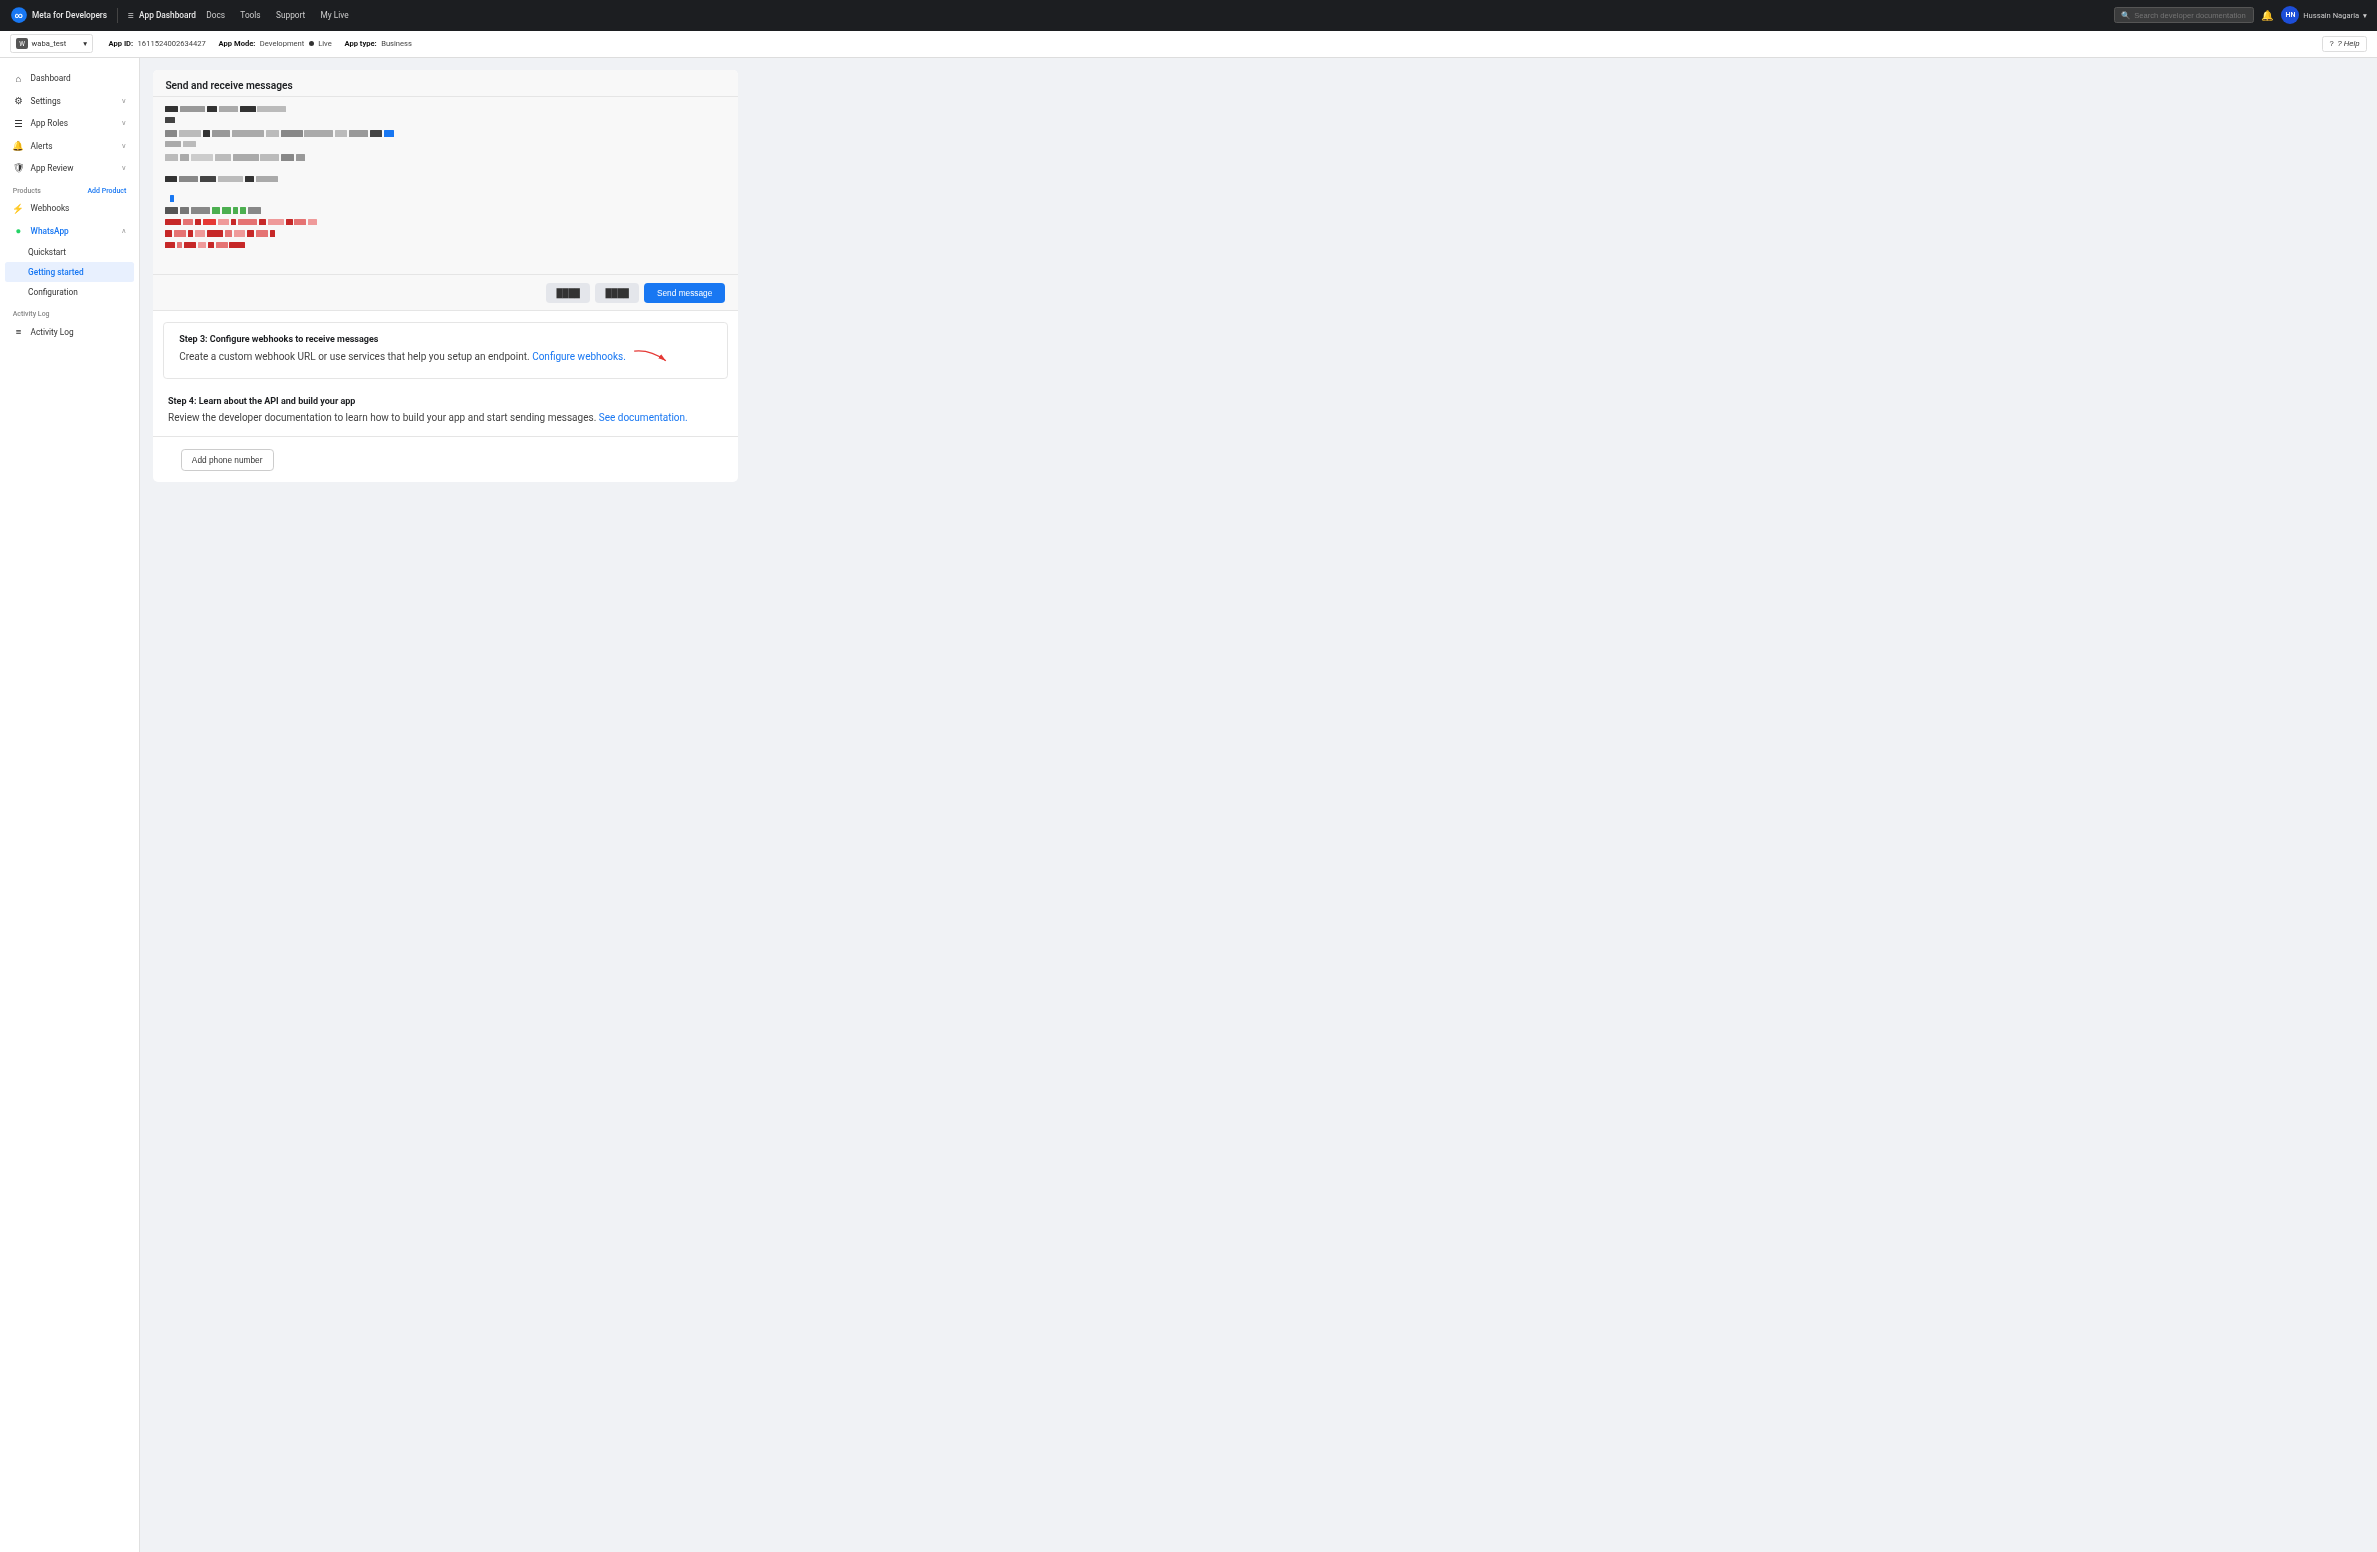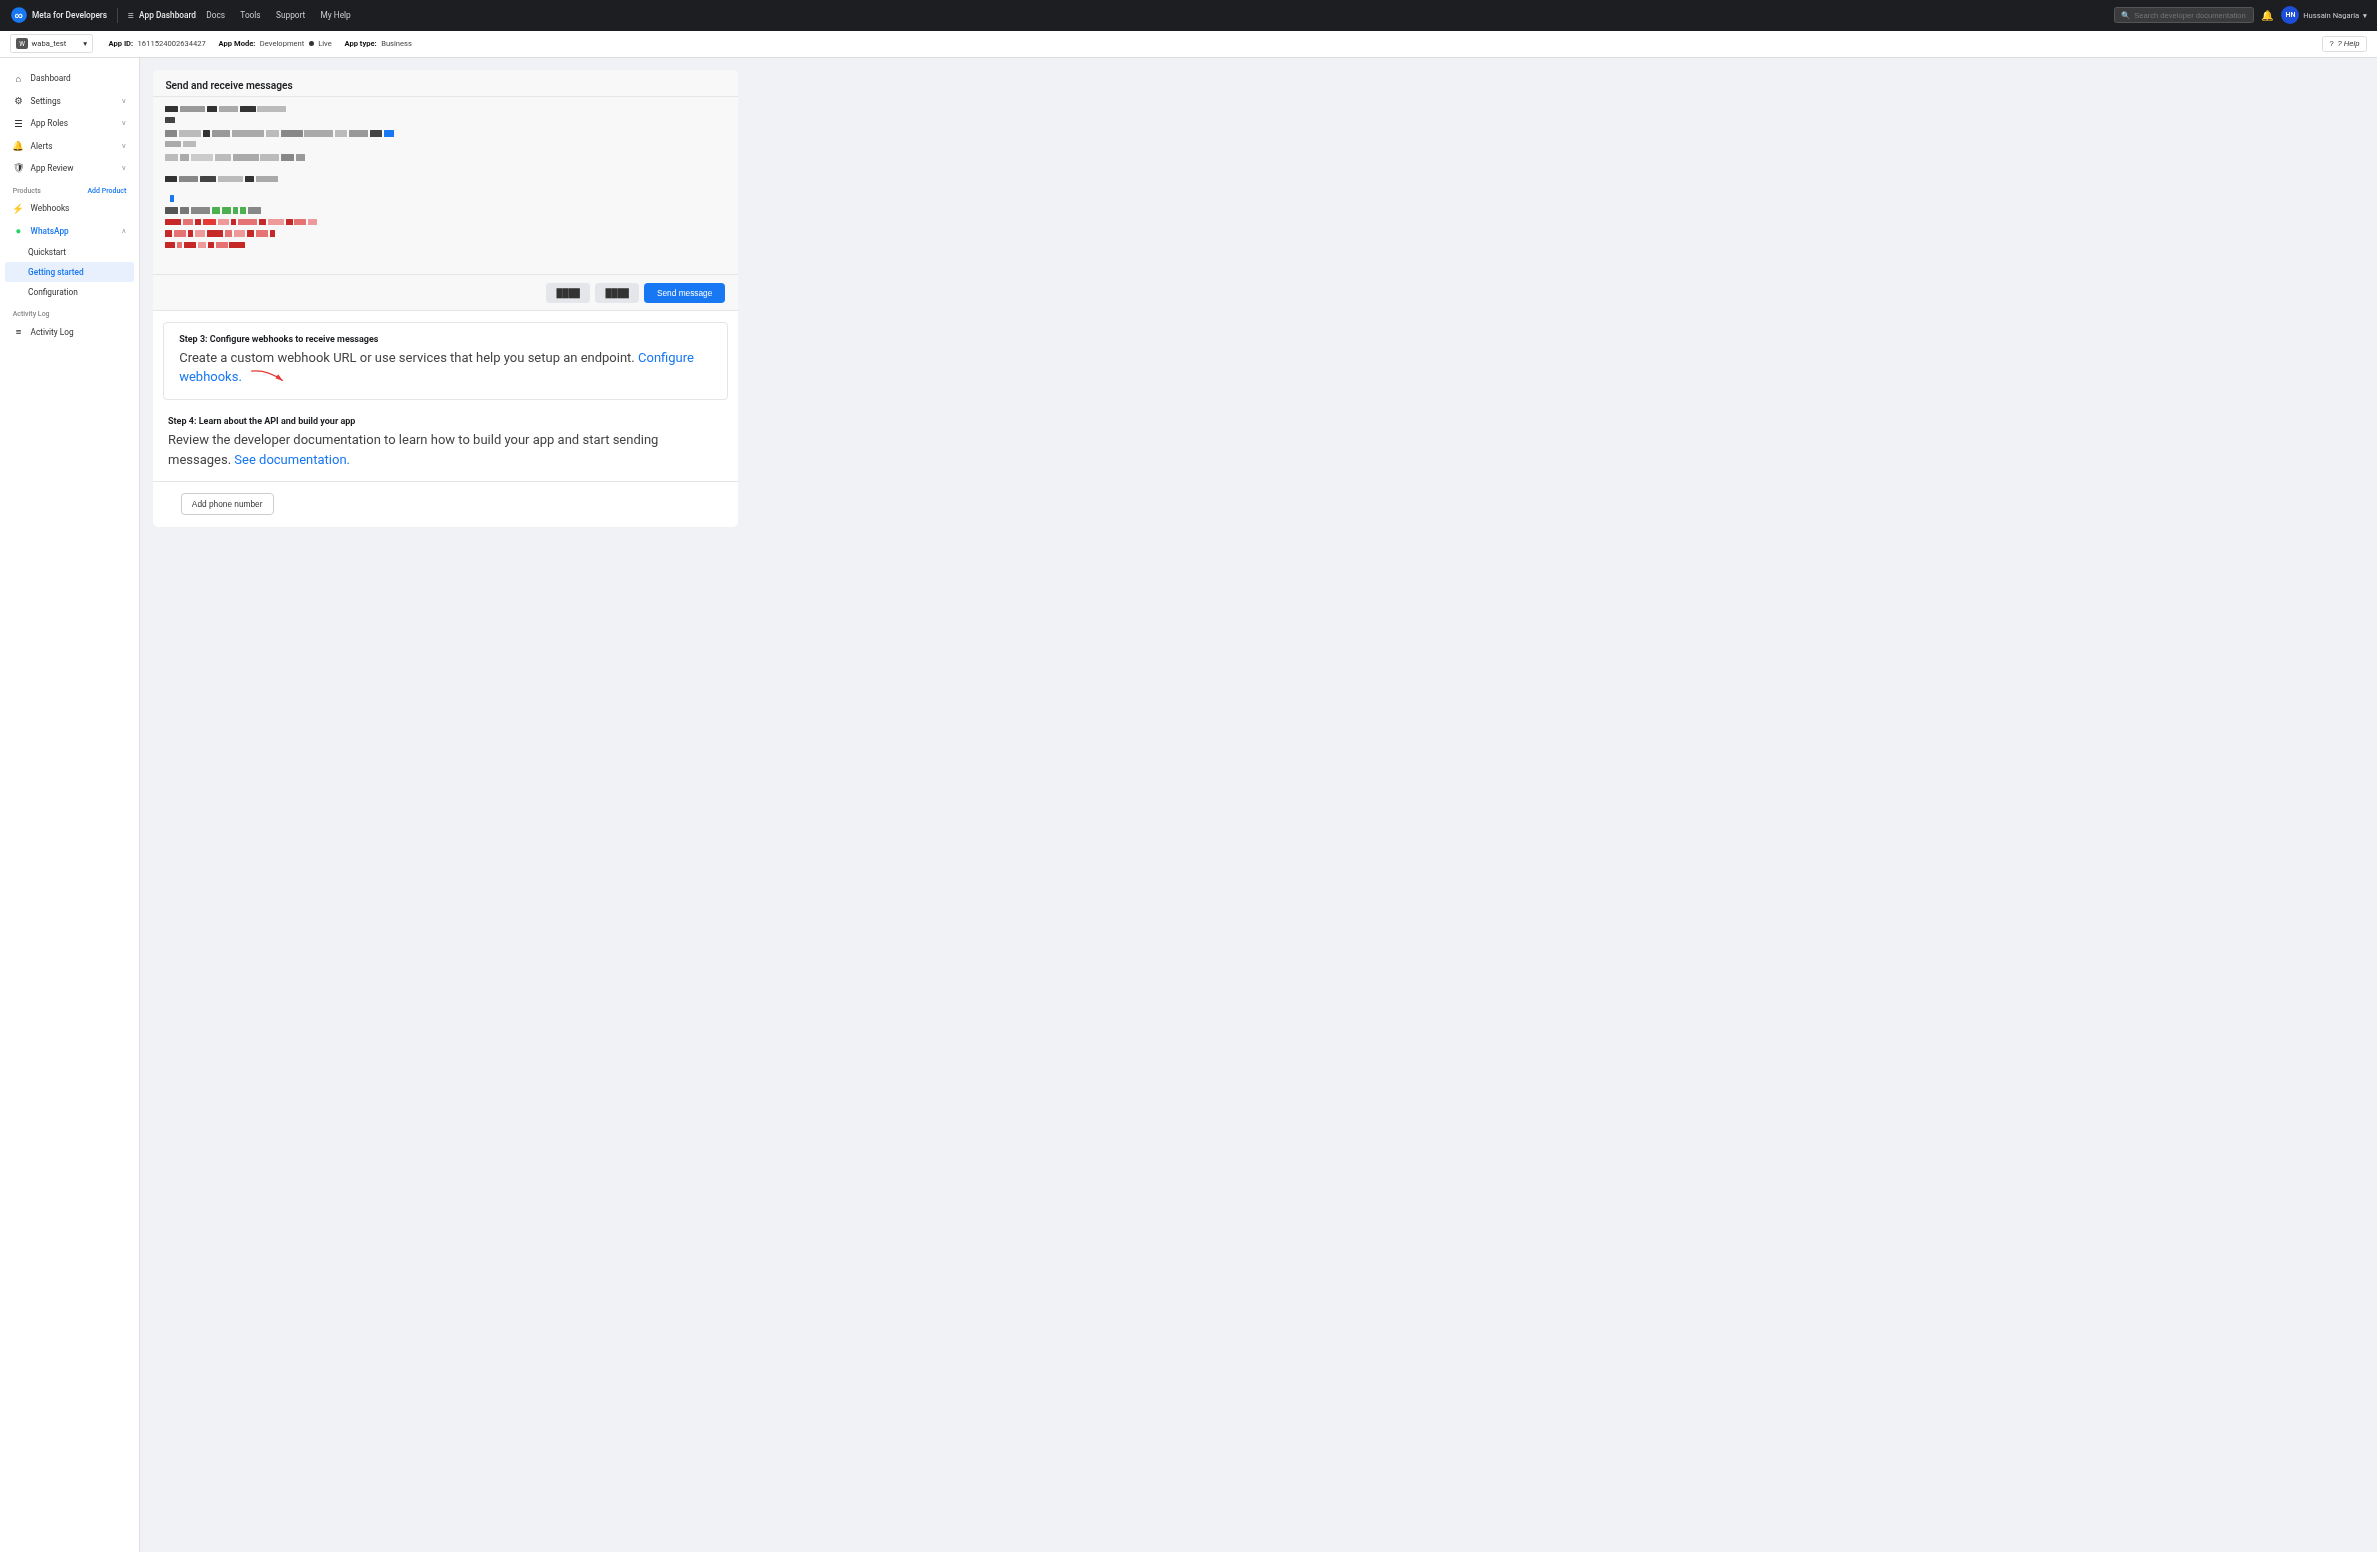--- a/index.html
+++ b/index.html
@@ -303,21 +303,21 @@
       padding: 11.5px 15.3px;
     }
     .step-block:last-child { border-bottom: none; }
     .step-title {
       font-size: 9px;
       font-weight: 700;
       color: #1c1e21;
       margin-bottom: 3.8px;
     }
     .step-desc {
-      font-size: 13px;
+      font-size: 10px;
       color: #444;
       line-height: 1.5;
     }
     .step-desc a {
       color: #1877f2;
       text-decoration: none;
     }
     .step-block-with-btn {
       display: flex;
       align-items: center;
@@ -403,21 +403,21 @@
   </div>
   <div class="nav-divider"></div>
   <div class="nav-hamburger">
     <span>≡</span>
     <span class="nav-app-dashboard">App Dashboard</span>
   </div>
   <div class="top-nav-center">
     <a class="top-nav-link">Docs</a>
     <a class="top-nav-link">Tools</a>
     <a class="top-nav-link">Support</a>
-    <a class="top-nav-link">My Help</a>
+    <a class="top-nav-link">My Live</a>
   </div>
   <div class="top-nav-right">
     <div class="search-box">
       <span>🔍</span>
       <input type="text" placeholder="Search developer documentation" style="">
     </div>
     <span class="bell-icon">🔔</span>
     <div class="user-avatar">
       <div class="avatar-circle">HN</div>
       <span>Hussain Nagaria</span>

